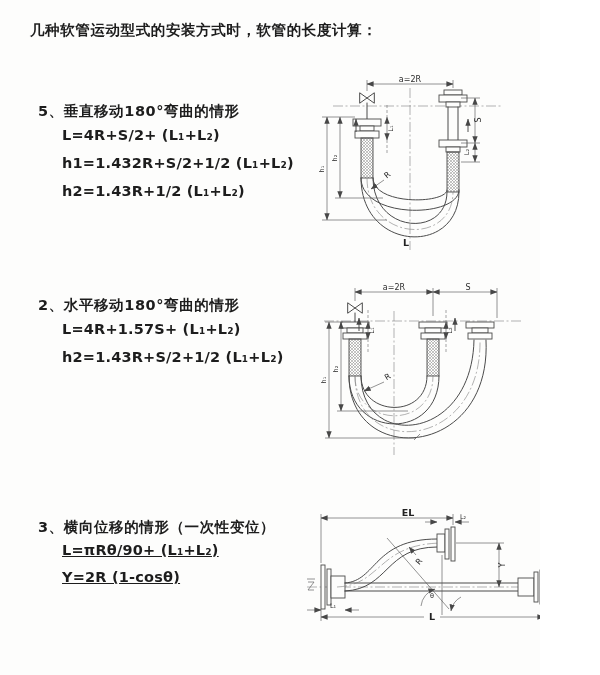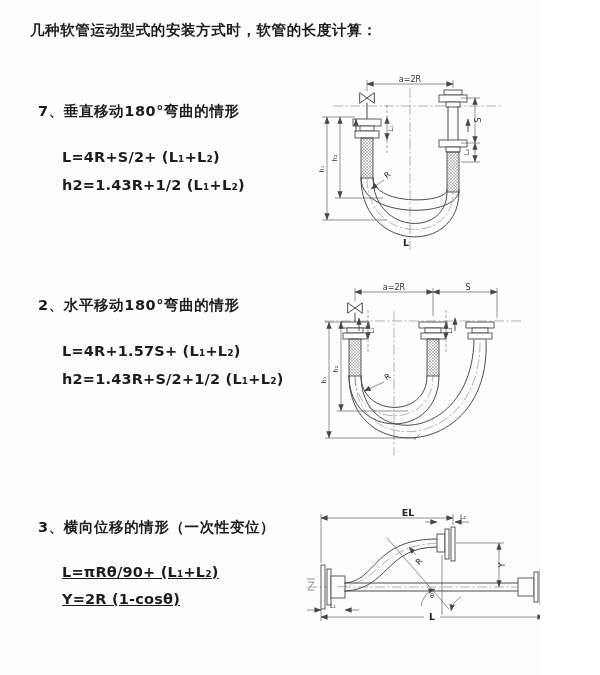--- a/index.html
+++ b/index.html
@@ -2,21 +2,21 @@
 <html><head>
 <meta charset="utf-8">
 <style>
   html,body{margin:0;padding:0;background:#fff;}
   .page{position:relative;width:540px;height:675px;background:#fdfdfc;overflow:hidden;
         font-family:"DejaVu Sans","Liberation Sans",sans-serif;color:#1d1d1d;}
   .title{position:absolute;left:30px;top:21px;font-size:14.5px;font-weight:700;letter-spacing:.6px;white-space:nowrap;}
   .section{position:absolute;left:38px;}
   #sec1{top:102px}#sec2{top:296px}#sec3{top:518px}
   .heading{font-size:14.5px;font-weight:700;letter-spacing:.6px;white-space:nowrap;}
-  .formulas{margin:22px 0 0 24px;}
+  .formulas{margin:0 0 0 24px;}
   .formula{font-size:14.5px;font-weight:600;line-height:28px;letter-spacing:.2px;white-space:nowrap;}
   #sec3 .formula{line-height:27px;text-decoration:underline;}
   svg{position:absolute;overflow:visible;}
   #d1{left:313px;top:74px;}
   #d2{left:316px;top:283px;}
   #d3{left:303px;top:503px;}
   .ln{stroke:#4b4b4b;stroke-width:1;fill:none;stroke-linecap:round;}
   .fl{stroke:#4b4b4b;stroke-width:.9;fill:#fdfdfc;}
   .brd{stroke:#4b4b4b;stroke-width:.9;}
   .thin{stroke:#5a5a5a;stroke-width:.65;fill:none;}
@@ -29,23 +29,24 @@
   .dlab-b{font-size:9.5px;font-weight:bold;fill:#222;}
 </style>
 </head>
 <body>
 
 <div class="page">
 
   <div class="title">几种软管运动型式的安装方式时，软管的长度计算：</div>
 
   <div class="section" id="sec1">
-    <div class="heading">7、垂直移动180°弯曲的情形</div>
+    <div class="heading">5、垂直移动180°弯曲的情形</div>
     <div class="formulas">
       <div class="formula">L=4R+S/2+ (L₁+L₂)</div>
+      <div class="formula">h1=1.432R+S/2+1/2 (L₁+L₂)</div>
       <div class="formula">h2=1.43R+1/2 (L₁+L₂)</div>
     </div>
   </div>
 
   <div class="section" id="sec2">
     <div class="heading">2、水平移动180°弯曲的情形</div>
     <div class="formulas">
       <div class="formula">L=4R+1.57S+ (L₁+L₂)</div>
       <div class="formula">h2=1.43R+S/2+1/2 (L₁+L₂)</div>
     </div>

